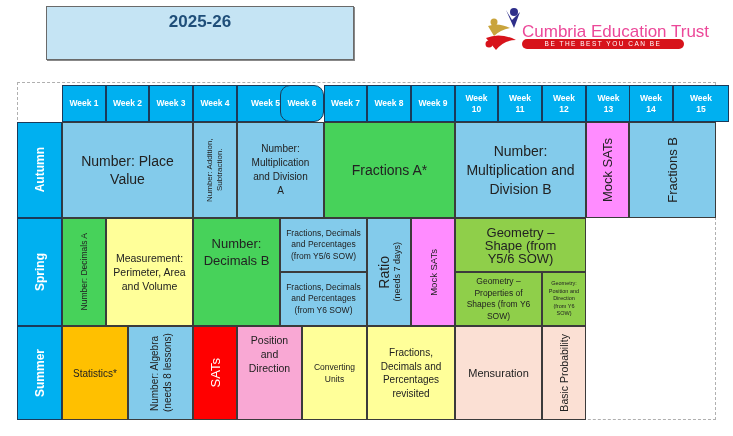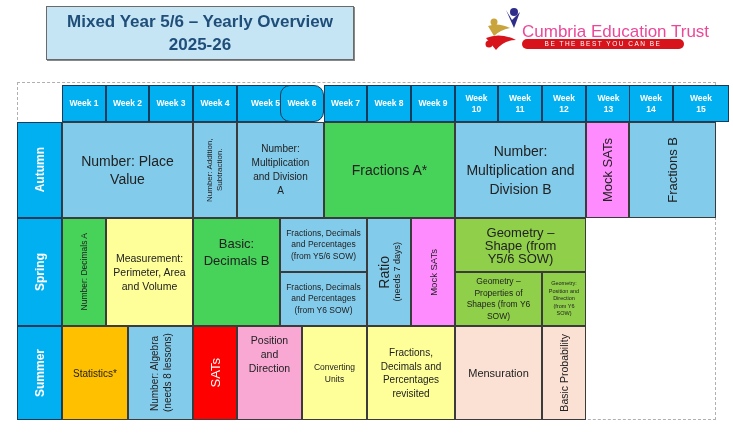--- a/index.html
+++ b/index.html
@@ -20,21 +20,20 @@
   .yellow { background:#ffff99; }
   .pink { background:#ff8cff; }
   .orange { background:#ffc000; }
   .red { background:#ff0000; color:#fff; }
   .peach { background:#fbe0d4; }
 </style>
 </head>
 <body>
 
 <div class="title-box">
-  <div>Mixed Year 5/6 – Yearly Overview</div>
   <div>2025-26</div>
 </div>
 
 <div class="logo">
   <svg width="40" height="48" viewBox="0 0 40 48">
     <circle cx="30" cy="6" r="4" fill="#2e2e8a"></circle>
     <path d="M22 4 L28 14 L36 6 L30 22 Z" fill="#2e2e8a"></path>
     <circle cx="10" cy="16" r="3.5" fill="#c9a43c"></circle>
     <path d="M4 20 Q14 16 26 22 Q16 24 10 30 Z" fill="#c9a43c"></path>
     <circle cx="5" cy="38" r="3.5" fill="#d7131b"></circle>
@@ -115,21 +114,21 @@
     <span class="rot">Mock SATs</span>
   </div>
 <div class="cell blue" style="left:629px;top:122px;width:87px;height:96px;font-size:13px;">
     <span class="rot">Fractions B</span>
   </div>
 
 <div class="cell green" style="left:62px;top:218px;width:44px;height:108px;font-size:8.5px;">
     <span class="rot">Number: Decimals A</span>
   </div>
 <div class="cell yellow" style="left:106px;top:218px;width:87px;height:108px;font-size:10.5px;line-height:14px;padding:0 6px;">Measurement: Perimeter, Area and Volume</div>
-<div class="cell green" style="left:193px;top:218px;width:87px;height:108px;font-size:13px;line-height:17px;align-items:flex-start;padding:16px 8px 0;">Basic: Decimals B</div>
+<div class="cell green" style="left:193px;top:218px;width:87px;height:108px;font-size:13px;line-height:17px;align-items:flex-start;padding:16px 8px 0;">Number: Decimals B</div>
 <div class="cell blue" style="left:280px;top:218px;width:87px;height:54px;font-size:8.5px;line-height:11.5px;padding:0 4px;">Fractions, Decimals and Percentages (from Y5/6 SOW)</div>
 <div class="cell blue" style="left:280px;top:272px;width:87px;height:54px;font-size:8.5px;line-height:11.5px;padding:0 4px;">Fractions, Decimals and Percentages (from Y6 SOW)</div>
 <div class="cell blue" style="left:367px;top:218px;width:44px;height:108px;">
   <span class="rot" style="font-size:14px;">Ratio</span>
   <span class="rot" style="font-size:9px;">(needs 7 days)</span>
 </div>
 <div class="cell pink" style="left:411px;top:218px;width:44px;height:108px;font-size:9.5px;">
     <span class="rot">Mock SATs</span>
   </div>
 <div class="cell ygreen" style="left:455px;top:218px;width:131px;height:54px;font-size:13px;line-height:13px;padding:0 22px;">Geometry – Shape (from Y5/6 SOW)</div>

